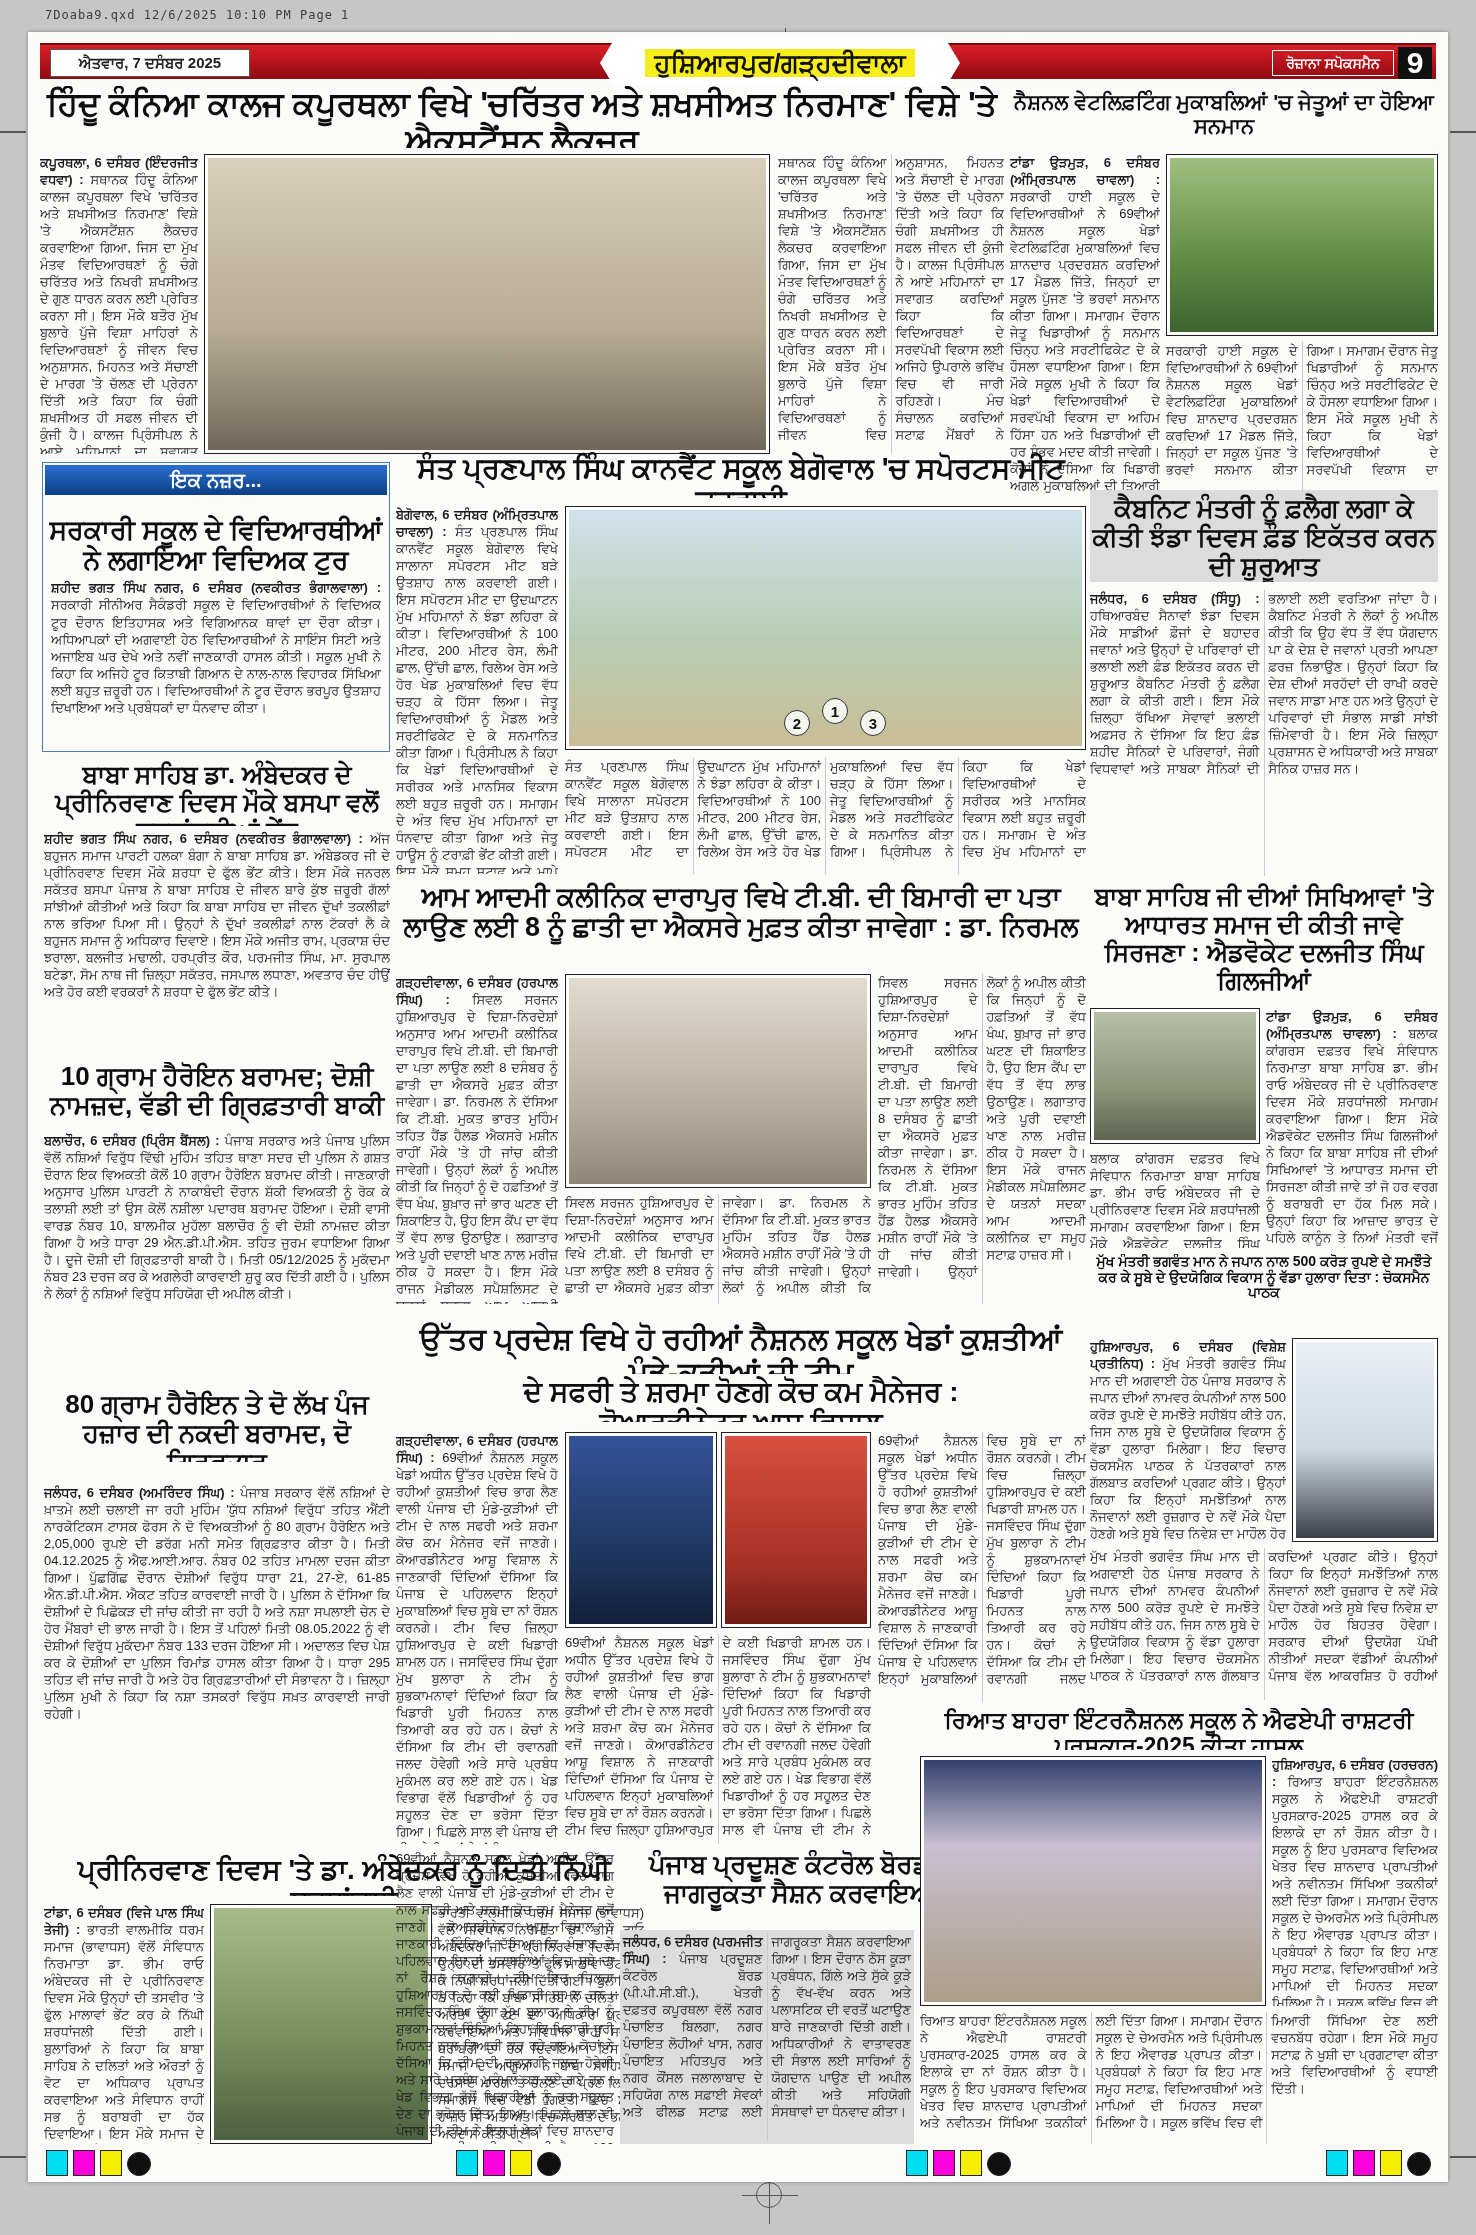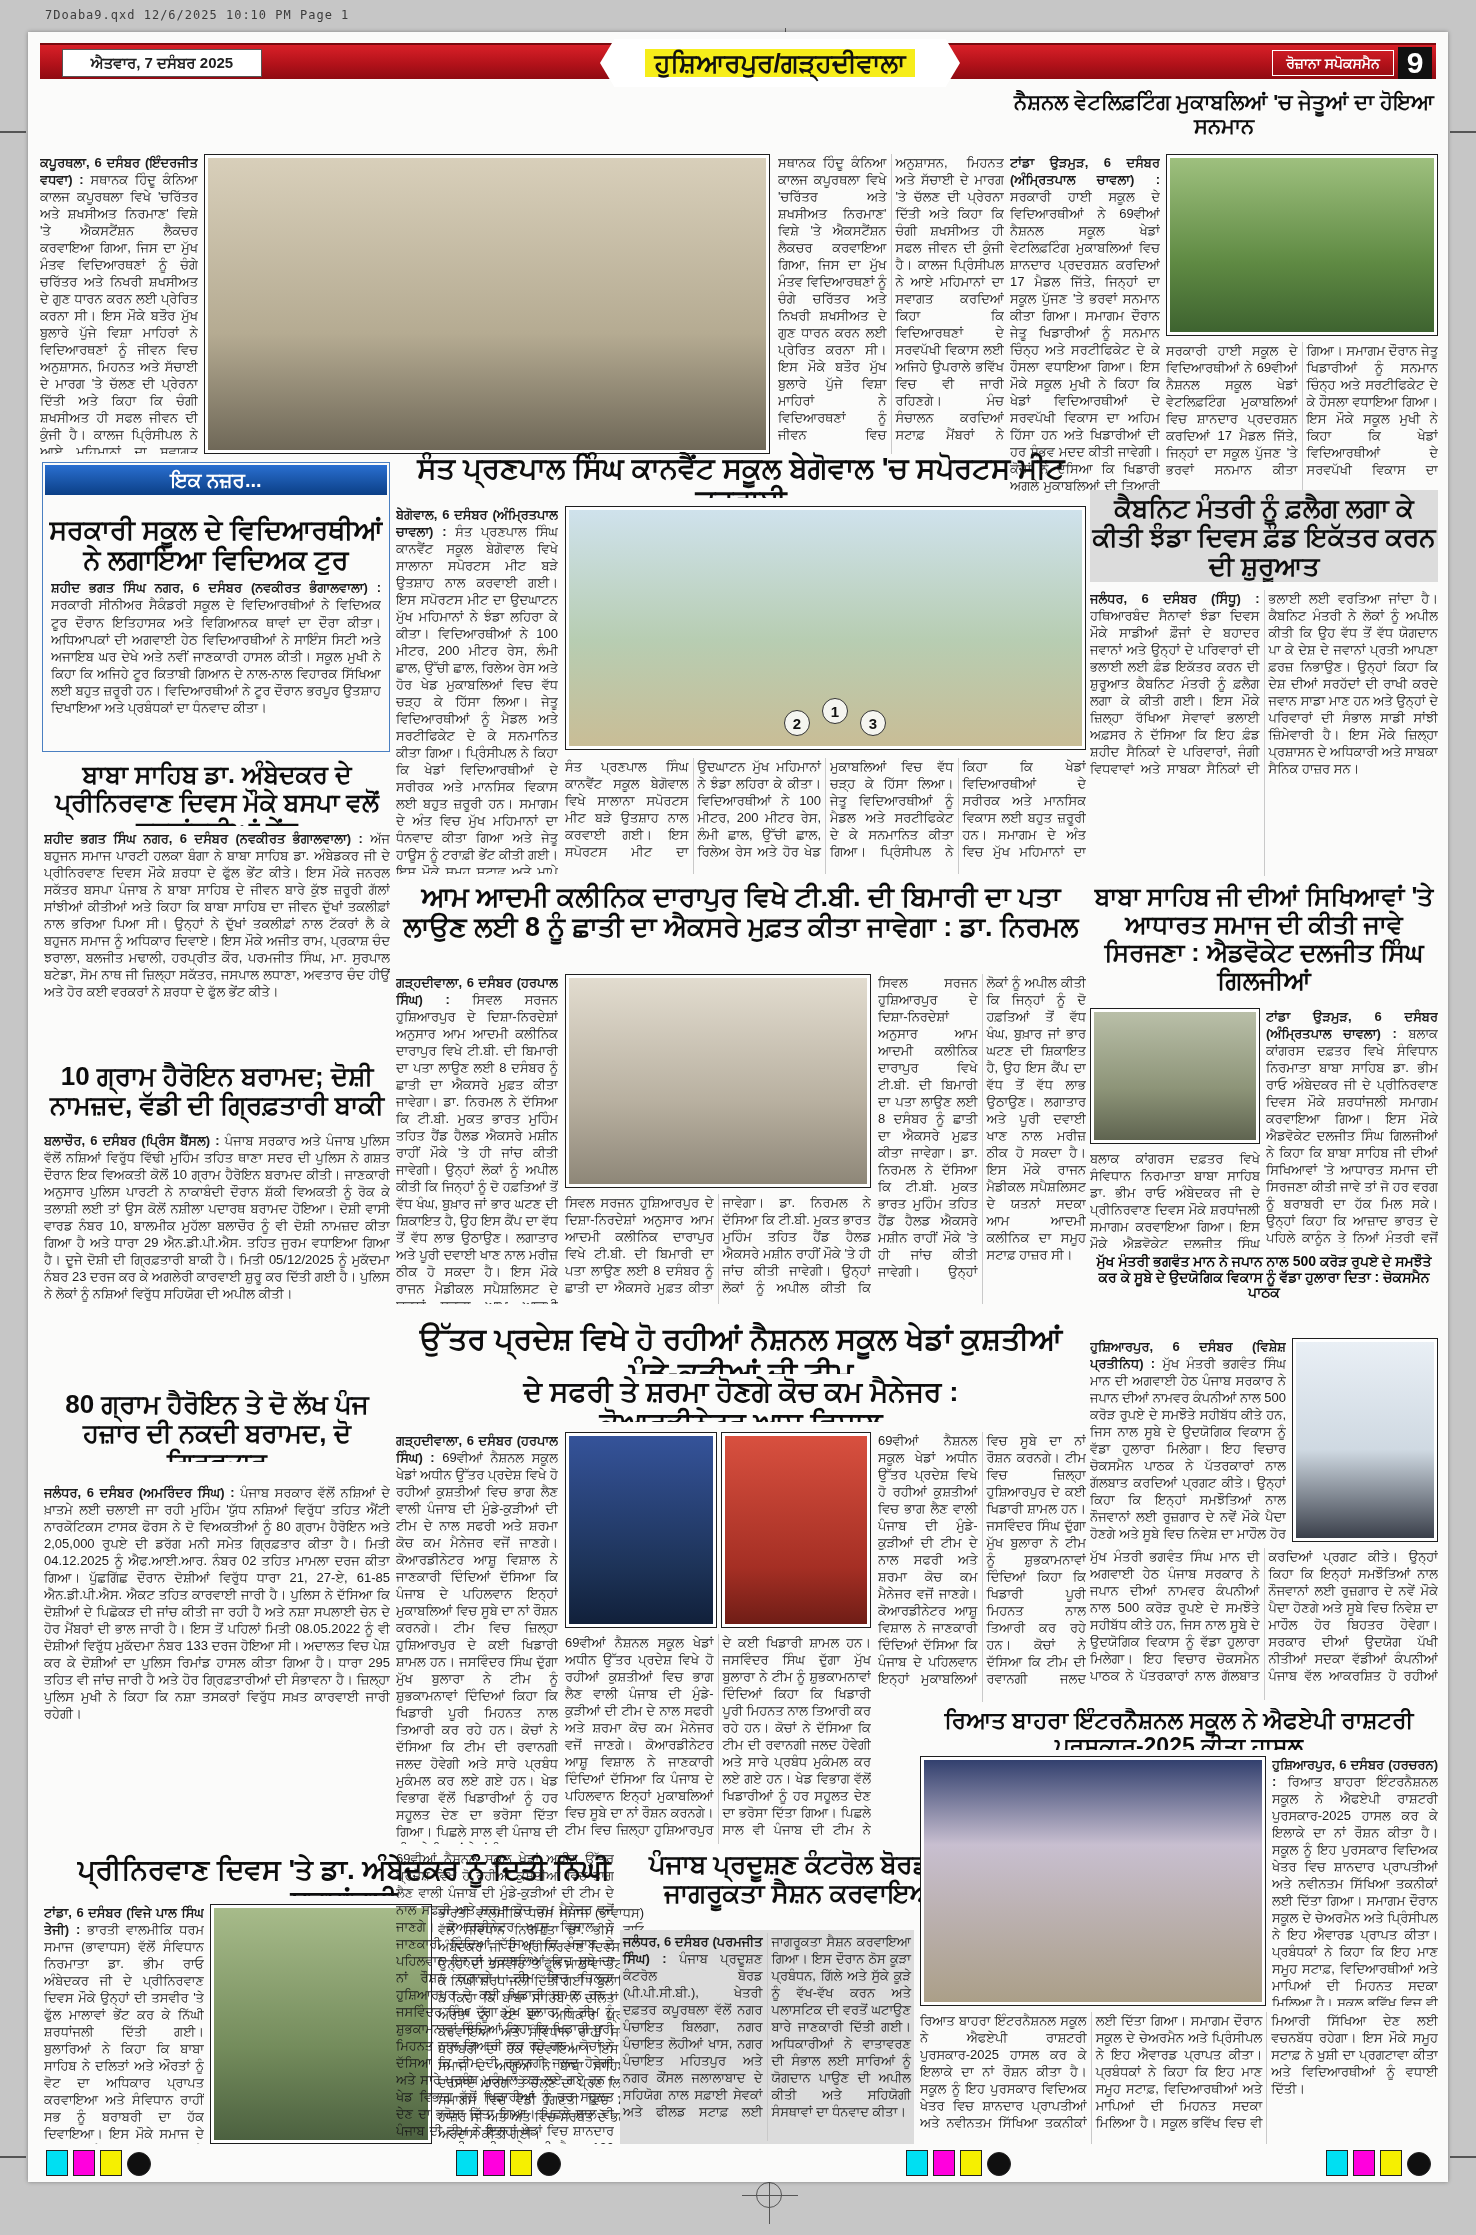--- a/index.html
+++ b/index.html
@@ -84,34 +84,35 @@
     <div class="v"></div>
 </div>
 <div class="abs tick" style="left:0; top:131px; width:26px; height:2px;"></div>
 <div class="abs tick" style="left:1450px; top:131px; width:26px; height:2px;"></div>
 <div class="abs tick" style="left:0; top:2156px; width:26px; height:2px;"></div>
 <div class="abs tick" style="left:1450px; top:2156px; width:26px; height:2px;"></div>
 
 <div id="sheet">
 
   <div class="abs mast" style="left: 12px; top: 11px; width: 1396px; height: 36px; background-color: rgb(179, 18, 26);">
-    <div class="datebox abs" style="left:22px; top:4px; width:200px; height:28px;">
+    <div class="datebox abs" style="left:10px; top:4px; width:200px; height:28px;">
       <span>ਐਤਵਾਰ, 7 ਦਸੰਬਰ 2025</span>
     </div>
     <div class="ribbon abs" style="left:560px; top:-6px; width:360px; height:48px;">
       <span class="hl-yellow" style="background-color: rgb(246, 237, 26);">ਹੁਸ਼ਿਆਰਪੁਰ/ਗੜ੍ਹਦੀਵਾਲਾ</span>
     </div>
     <div class="brandbox abs" style="left:1232px; top:5px; width:122px; height:26px;">
       <span>ਰੋਜ਼ਾਨਾ ਸਪੋਕਸਮੈਨ</span>
     </div>
     <div class="pageno abs" style="left:1358px; top:2px; width:34px; height:32px;">
       <span>9</span>
     </div>
   </div>
 
+  <div class="abs hl" style="left:12px; top:54px; width:964px; height:62px; font-size:33px;">ਹਿੰਦੂ ਕੰਨਿਆ ਕਾਲਜ ਕਪੂਰਥਲਾ ਵਿਖੇ 'ਚਰਿੱਤਰ ਅਤੇ ਸ਼ਖਸੀਅਤ ਨਿਰਮਾਣ' ਵਿਸ਼ੇ 'ਤੇ ਐਕਸਟੈਂਸ਼ਨ ਲੈਕਚਰ</div>
 
   <div class="abs body-txt" style="left:12px; top:122px; width:158px; height:300px;">
     <span class="dateline">ਕਪੂਰਥਲਾ, 6 ਦਸੰਬਰ (ਇੰਦਰਜੀਤ ਵਧਵਾ) :</span>
     <span>ਸਥਾਨਕ ਹਿੰਦੂ ਕੰਨਿਆ ਕਾਲਜ ਕਪੂਰਥਲਾ ਵਿਖੇ 'ਚਰਿੱਤਰ ਅਤੇ ਸ਼ਖਸੀਅਤ ਨਿਰਮਾਣ' ਵਿਸ਼ੇ 'ਤੇ ਐਕਸਟੈਂਸ਼ਨ ਲੈਕਚਰ ਕਰਵਾਇਆ ਗਿਆ, ਜਿਸ ਦਾ ਮੁੱਖ ਮੰਤਵ ਵਿਦਿਆਰਥਣਾਂ ਨੂੰ ਚੰਗੇ ਚਰਿੱਤਰ ਅਤੇ ਨਿਖਰੀ ਸ਼ਖਸੀਅਤ ਦੇ ਗੁਣ ਧਾਰਨ ਕਰਨ ਲਈ ਪ੍ਰੇਰਿਤ ਕਰਨਾ ਸੀ। ਇਸ ਮੌਕੇ ਬਤੌਰ ਮੁੱਖ ਬੁਲਾਰੇ ਪੁੱਜੇ ਵਿਸ਼ਾ ਮਾਹਿਰਾਂ ਨੇ ਵਿਦਿਆਰਥਣਾਂ ਨੂੰ ਜੀਵਨ ਵਿਚ ਅਨੁਸ਼ਾਸਨ, ਮਿਹਨਤ ਅਤੇ ਸੱਚਾਈ ਦੇ ਮਾਰਗ 'ਤੇ ਚੱਲਣ ਦੀ ਪ੍ਰੇਰਨਾ ਦਿੱਤੀ ਅਤੇ ਕਿਹਾ ਕਿ ਚੰਗੀ ਸ਼ਖਸੀਅਤ ਹੀ ਸਫਲ ਜੀਵਨ ਦੀ ਕੁੰਜੀ ਹੈ। ਕਾਲਜ ਪ੍ਰਿੰਸੀਪਲ ਨੇ ਆਏ ਮਹਿਮਾਨਾਂ ਦਾ ਸਵਾਗਤ ਕਰਦਿਆਂ ਕਿਹਾ ਕਿ ਵਿਦਿਆਰਥਣਾਂ ਦੇ ਸਰਵਪੱਖੀ ਵਿਕਾਸ ਲਈ ਅਜਿਹੇ ਉਪਰਾਲੇ ਭਵਿੱਖ ਵਿਚ ਵੀ ਜਾਰੀ ਰਹਿਣਗੇ। ਮੰਚ ਸੰਚਾਲਨ ਕਰਦਿਆਂ ਸਟਾਫ਼ ਮੈਂਬਰਾਂ ਨੇ ਲੈਕਚਰ ਦੇ ਵਿਸ਼ੇ ਬਾਰੇ ਵਿਸਥਾਰ ਨਾਲ ਜਾਣਕਾਰੀ ਦਿੱਤੀ। ਇਸ ਮੌਕੇ ਵੱਡੀ ਗਿਣਤੀ ਵਿਚ ਵਿਦਿਆਰਥਣਾਂ ਅਤੇ ਸਮੂਹ ਸਟਾਫ਼ ਹਾਜ਼ਰ ਸੀ। ਅੰਤ ਵਿਚ ਮਹਿਮਾਨਾਂ ਦਾ ਧੰਨਵਾਦ ਕੀਤਾ ਗਿਆ ਅਤੇ ਯਾਦਗਾਰੀ ਚਿੰਨ੍ਹ ਭੇਂਟ ਕੀਤੇ ਗਏ। ਵਿਦਿਆਰਥਣਾਂ ਨੇ ਬੁਲਾਰਿਆਂ ਕੋਲੋਂ ਸਵਾਲ ਪੁੱਛ ਕੇ ਆਪਣੇ ਸ਼ੰਕੇ ਵੀ ਦੂਰ ਕੀਤੇ।</span>
   </div>
   <div class="abs photo" style="left:176px; top:122px; width:566px; height:300px;">
     <div class="photo-fill ph-a crowd"></div>
   </div>
   <div class="abs body-txt cols2" style="left:750px; top:122px; width:226px; height:300px;">
     <span>ਸਥਾਨਕ ਹਿੰਦੂ ਕੰਨਿਆ ਕਾਲਜ ਕਪੂਰਥਲਾ ਵਿਖੇ 'ਚਰਿੱਤਰ ਅਤੇ ਸ਼ਖਸੀਅਤ ਨਿਰਮਾਣ' ਵਿਸ਼ੇ 'ਤੇ ਐਕਸਟੈਂਸ਼ਨ ਲੈਕਚਰ ਕਰਵਾਇਆ ਗਿਆ, ਜਿਸ ਦਾ ਮੁੱਖ ਮੰਤਵ ਵਿਦਿਆਰਥਣਾਂ ਨੂੰ ਚੰਗੇ ਚਰਿੱਤਰ ਅਤੇ ਨਿਖਰੀ ਸ਼ਖਸੀਅਤ ਦੇ ਗੁਣ ਧਾਰਨ ਕਰਨ ਲਈ ਪ੍ਰੇਰਿਤ ਕਰਨਾ ਸੀ। ਇਸ ਮੌਕੇ ਬਤੌਰ ਮੁੱਖ ਬੁਲਾਰੇ ਪੁੱਜੇ ਵਿਸ਼ਾ ਮਾਹਿਰਾਂ ਨੇ ਵਿਦਿਆਰਥਣਾਂ ਨੂੰ ਜੀਵਨ ਵਿਚ ਅਨੁਸ਼ਾਸਨ, ਮਿਹਨਤ ਅਤੇ ਸੱਚਾਈ ਦੇ ਮਾਰਗ 'ਤੇ ਚੱਲਣ ਦੀ ਪ੍ਰੇਰਨਾ ਦਿੱਤੀ ਅਤੇ ਕਿਹਾ ਕਿ ਚੰਗੀ ਸ਼ਖਸੀਅਤ ਹੀ ਸਫਲ ਜੀਵਨ ਦੀ ਕੁੰਜੀ ਹੈ। ਕਾਲਜ ਪ੍ਰਿੰਸੀਪਲ ਨੇ ਆਏ ਮਹਿਮਾਨਾਂ ਦਾ ਸਵਾਗਤ ਕਰਦਿਆਂ ਕਿਹਾ ਕਿ ਵਿਦਿਆਰਥਣਾਂ ਦੇ ਸਰਵਪੱਖੀ ਵਿਕਾਸ ਲਈ ਅਜਿਹੇ ਉਪਰਾਲੇ ਭਵਿੱਖ ਵਿਚ ਵੀ ਜਾਰੀ ਰਹਿਣਗੇ। ਮੰਚ ਸੰਚਾਲਨ ਕਰਦਿਆਂ ਸਟਾਫ਼ ਮੈਂਬਰਾਂ ਨੇ ਲੈਕਚਰ ਦੇ ਵਿਸ਼ੇ ਬਾਰੇ ਵਿਸਥਾਰ ਨਾਲ ਜਾਣਕਾਰੀ ਦਿੱਤੀ। ਇਸ ਮੌਕੇ ਵੱਡੀ ਗਿਣਤੀ ਵਿਚ ਵਿਦਿਆਰਥਣਾਂ ਅਤੇ ਸਮੂਹ ਸਟਾਫ਼ ਹਾਜ਼ਰ ਸੀ। ਅੰਤ ਵਿਚ ਮਹਿਮਾਨਾਂ ਦਾ ਧੰਨਵਾਦ ਕੀਤਾ ਗਿਆ ਅਤੇ ਯਾਦਗਾਰੀ ਚਿੰਨ੍ਹ ਭੇਂਟ ਕੀਤੇ ਗਏ। ਵਿਦਿਆਰਥਣਾਂ ਨੇ ਬੁਲਾਰਿਆਂ ਕੋਲੋਂ ਸਵਾਲ ਪੁੱਛ ਕੇ ਆਪਣੇ ਸ਼ੰਕੇ ਵੀ ਦੂਰ ਕੀਤੇ।</span>

